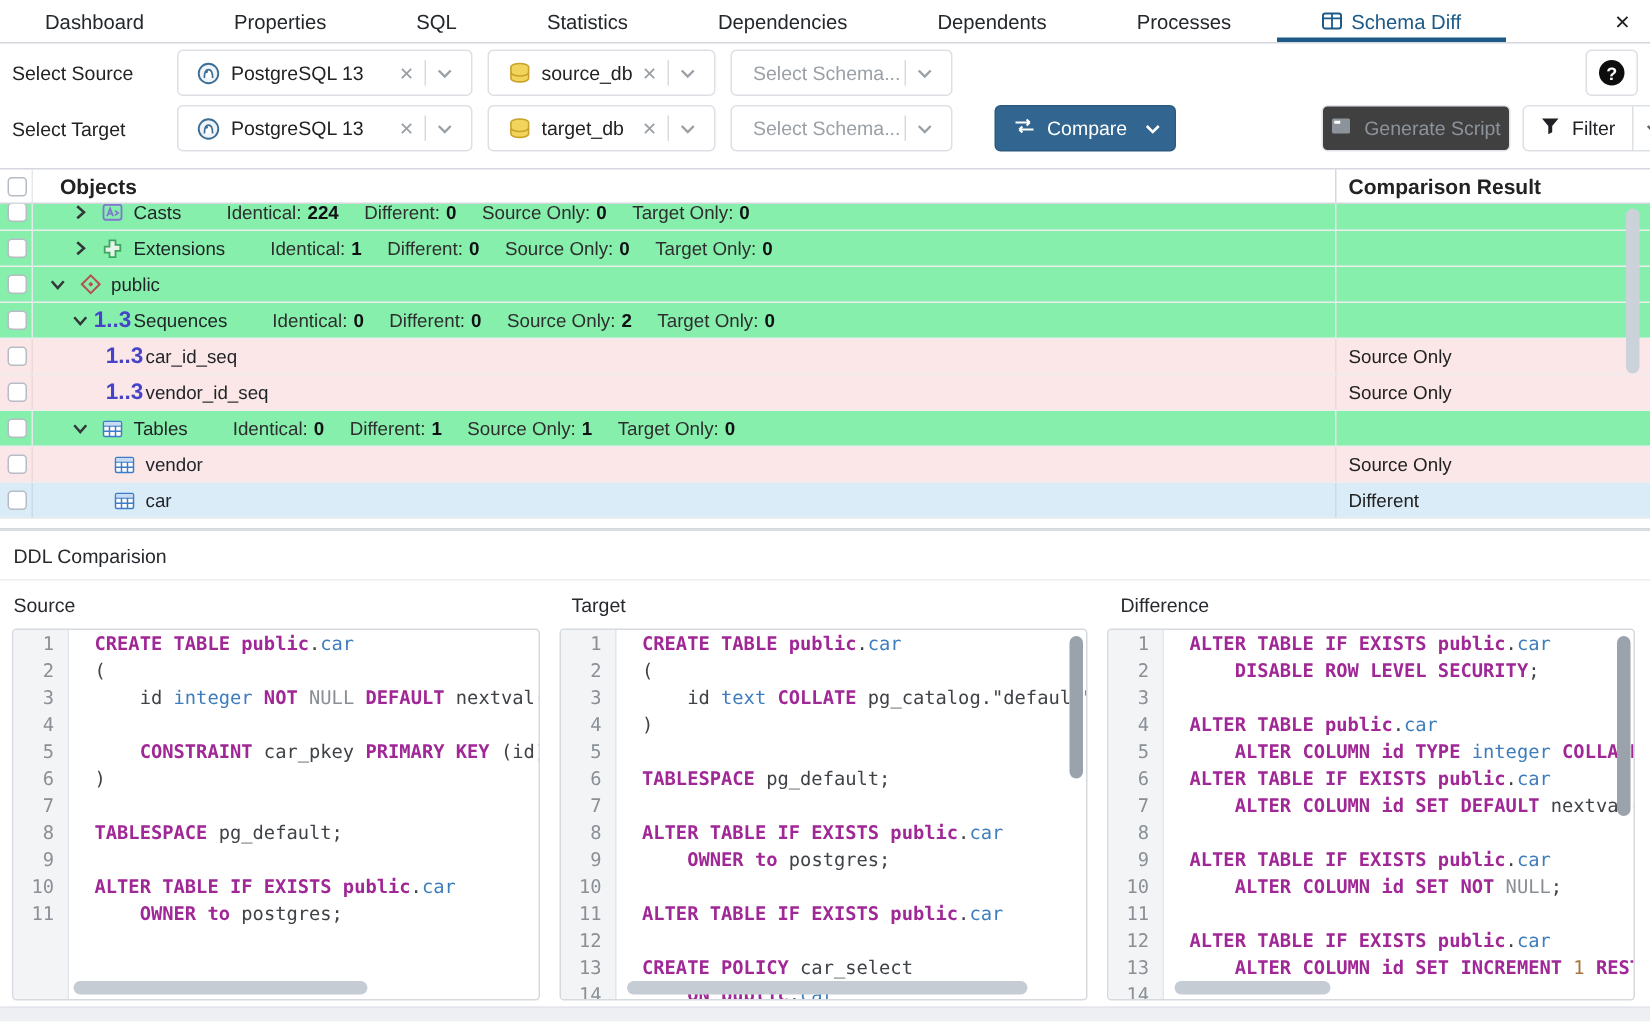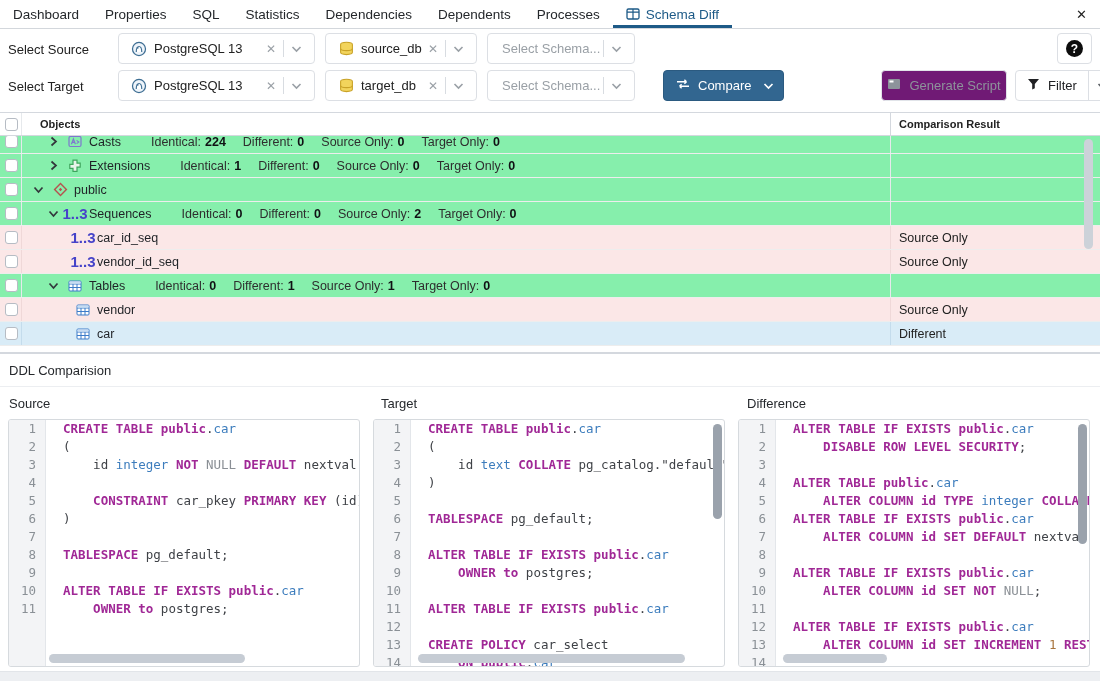--- a/index.html
+++ b/index.html
@@ -3,21 +3,21 @@
 <meta charset="utf-8">
 <style>
   * { margin:0; padding:0; box-sizing:border-box; }
   html,body { width:1100px; height:681px; background:#fff; overflow:hidden;
     font-family:"Liberation Sans", sans-serif; color:#222; }
   .app { position:relative; width:1100px; height:681px; background:#fff; }
 
   
   .tabbar { position:absolute; top:0; left:0; right:0; height:29px;
     border-bottom:1px solid #d3d7dc; display:flex; align-items:stretch; }
-  .tab { padding:0 13px; font-size:13.5px; color:#24272b; display:flex;
+  .tab { padding:0 30px; font-size:13.5px; color:#24272b; display:flex;
     align-items:center; gap:6px; cursor:pointer; }
   .tab.active { color:#1d5a87; box-shadow:inset 0 -3px 0 #1d5a87; }
   .tab .tabicon { display:flex; align-items:center; }
   .tab-close { margin-left:auto; margin-right:13px; align-self:center;
     font-size:13px; color:#222; cursor:pointer; line-height:1; }
 
   
   .trow { position:absolute; left:0; right:0; height:37px; }
   .trow1 { top:30px; } .trow2 { top:67px; }
   .rowlabel { position:absolute; left:8px; top:50%; transform:translateY(-50%);
@@ -42,35 +42,35 @@
     color:#fff; font-size:12px; font-weight:bold; display:flex;
     align-items:center; justify-content:center; }
 
   .compare-btn { position:absolute; left:663px; top:3px; height:31px;
     background:#326690; border:1px solid #2b5a80; border-radius:4px; color:#fff;
     display:flex; align-items:center; font-size:13px; cursor:pointer; }
   .compare-main { display:flex; align-items:center; gap:8px; padding:0 8px 0 12px; }
   .compare-chev { padding:0 9px 0 4px; display:flex; align-items:center; }
 
   .gen-btn { position:absolute; left:881px; top:3px; width:126px; height:31px;
-    border:1px solid #e1e4e9; border-radius:4px; background:#701a75; color:#8d939b;
+    border:1px solid #e1e4e9; border-radius:4px; background:#404040; color:#8d939b;
     display:flex; align-items:center; justify-content:center; gap:8px;
     font-size:13px; cursor:default; }
   .filter-btn { position:absolute; left:1015px; top:3px; height:31px;
     border:1px solid #dcdfe4; border-radius:4px; background:#fff;
     display:flex; align-items:stretch; font-size:13px; color:#202124; cursor:pointer; }
   .filter-main { display:flex; align-items:center; gap:8px; padding:0 11px; }
   .filter-chev { border-left:1px solid #dcdfe4; padding:0 8px; display:flex;
     align-items:center; color:#5f6368; }
 
   
   .grid { position:absolute; top:112px; left:0; width:1100px;
     border-top:1px solid #d4d8de; border-bottom:1px solid #d4d8de; background:#fff; }
   .grid-header { height:23px; display:flex; align-items:center; position:relative;
-    border-bottom:1px solid #d4d8de; font-size:11px; font-weight:bold; }
+    border-bottom:1px solid #d4d8de; font-size:14px; font-weight:bold; }
   .grid-body { height:216px; overflow:hidden; position:relative; }
   .grow { height:24px; display:flex; align-items:center; position:relative;
     border-bottom:1px solid #ededed; font-size:12.5px; background:#86efac; cursor:pointer; }
   .grow.first { margin-top:-6px; }
   .grow.source-only { background:#fbe7e7; }
   .grow.source-only .cb-cell, .grow.source-only .result-cell { border-color:#efd8d8; }
   .grow.different  { background:#d9ecf7; }
   .grow.different .cb-cell, .grow.different .result-cell { border-color:#c4dcec; }
   .cb-cell { width:22px; align-self:stretch; flex:none; border-right:1px solid #e6e9ec;
     display:flex; align-items:center; padding-left:5px; }

